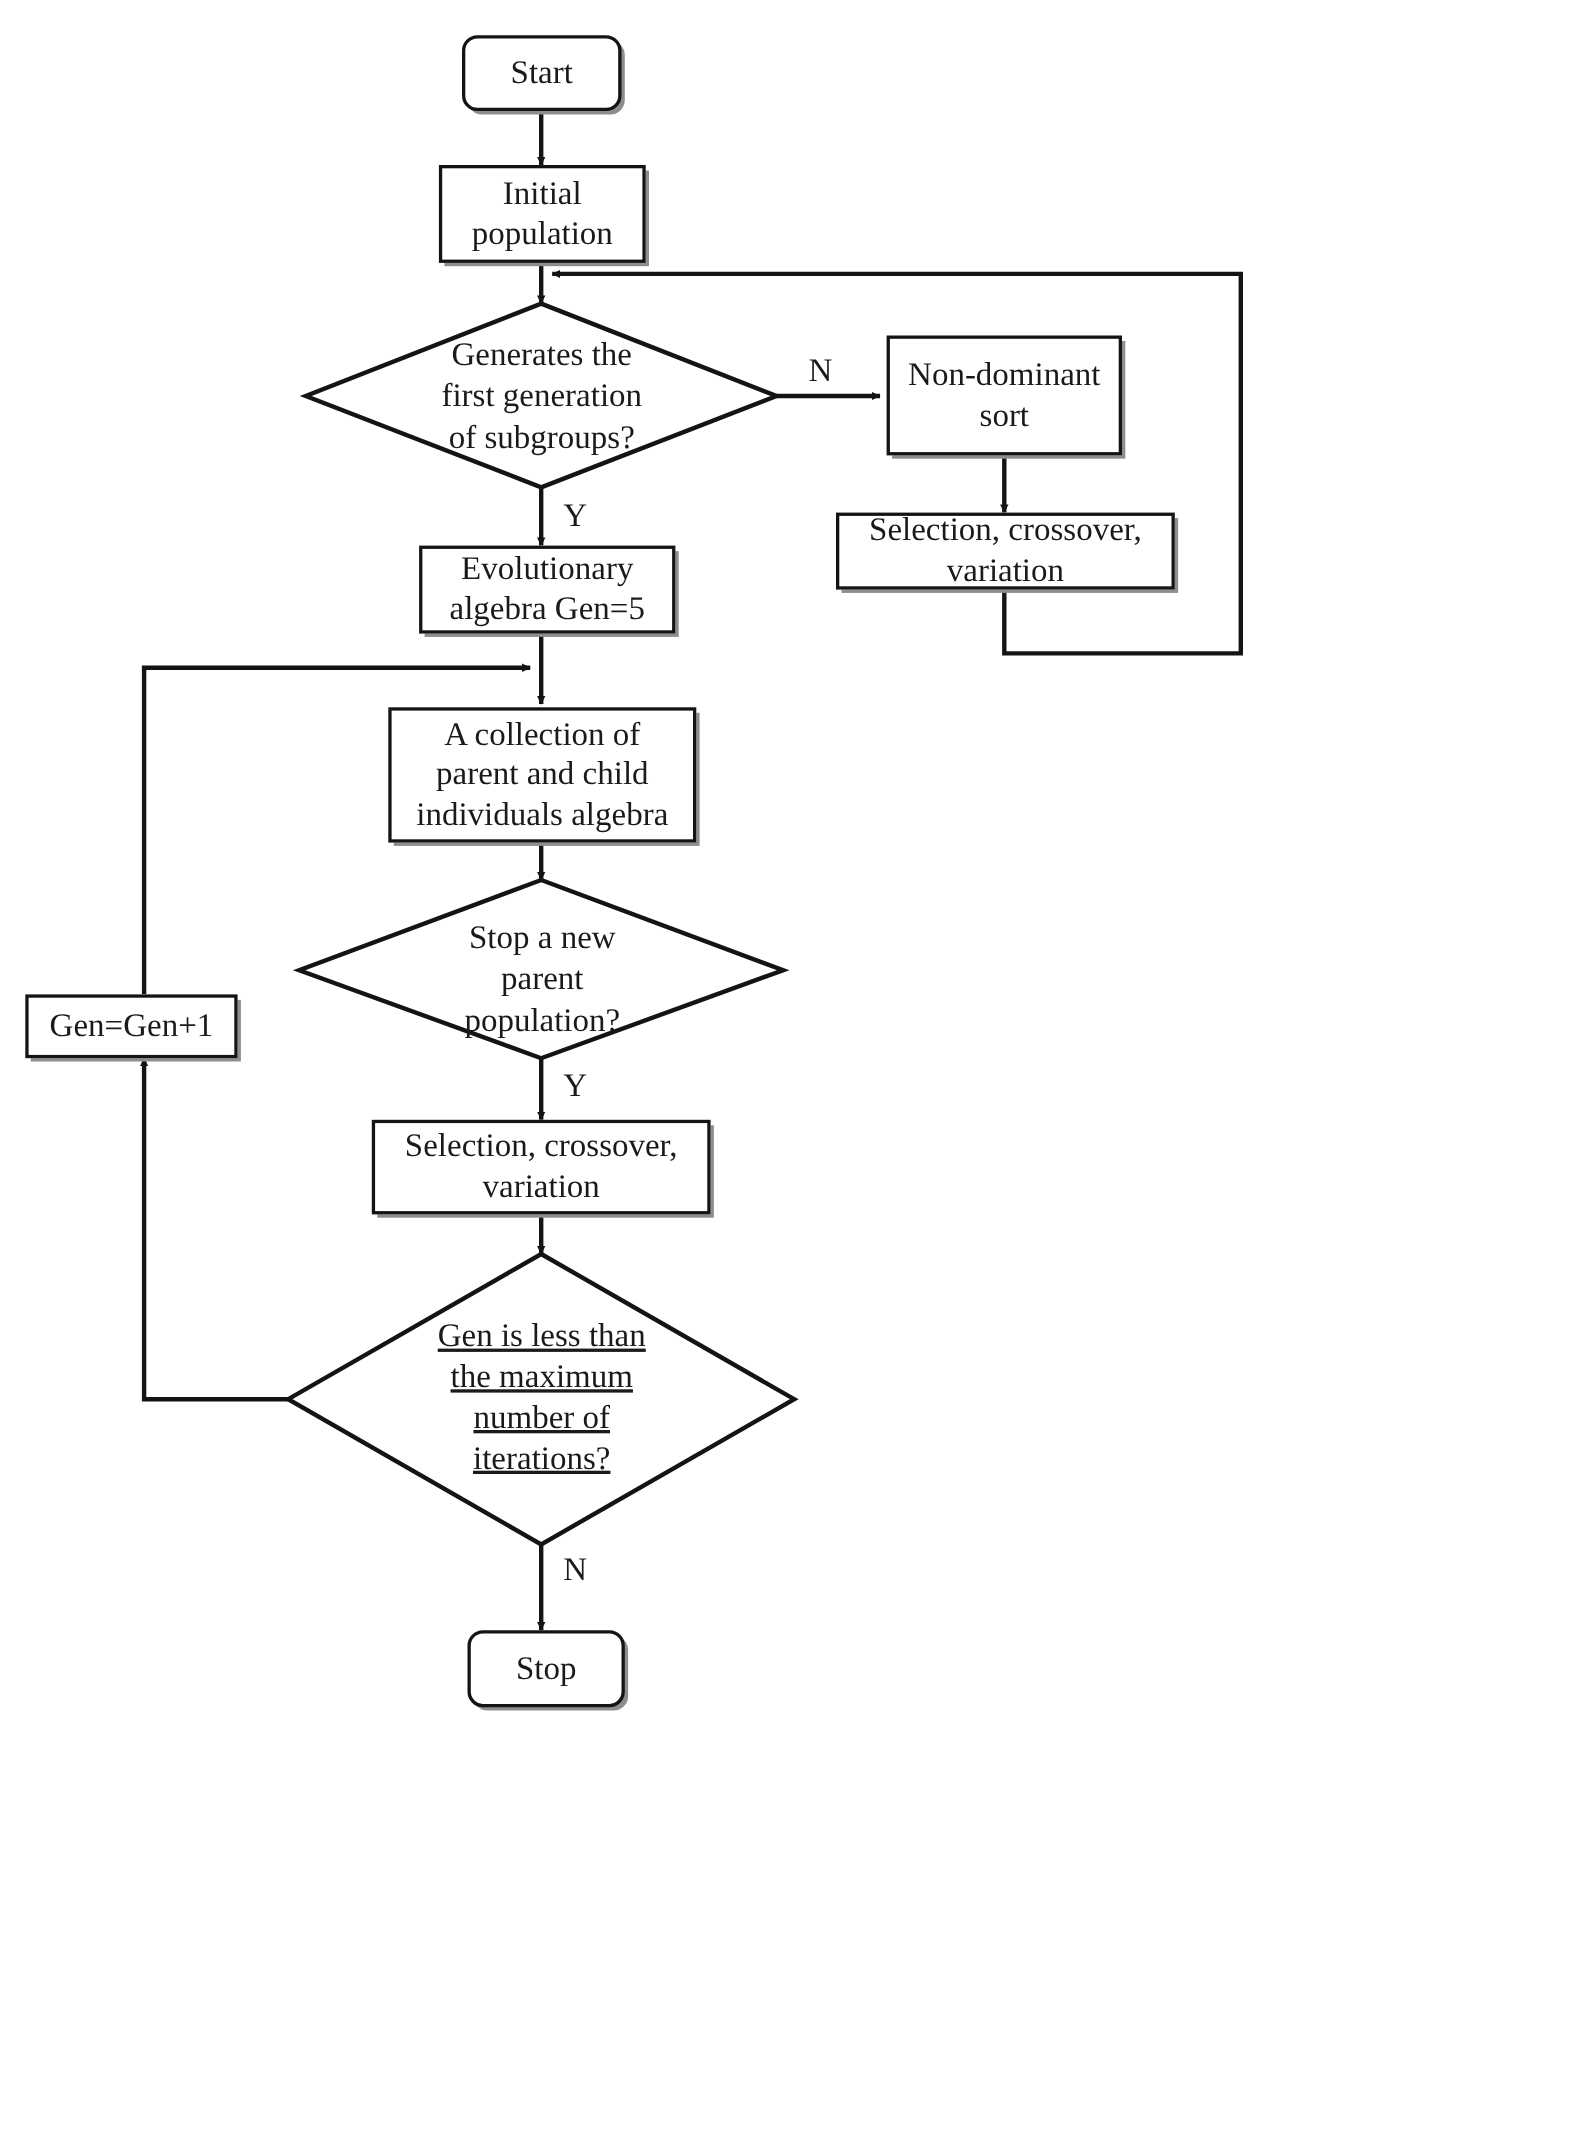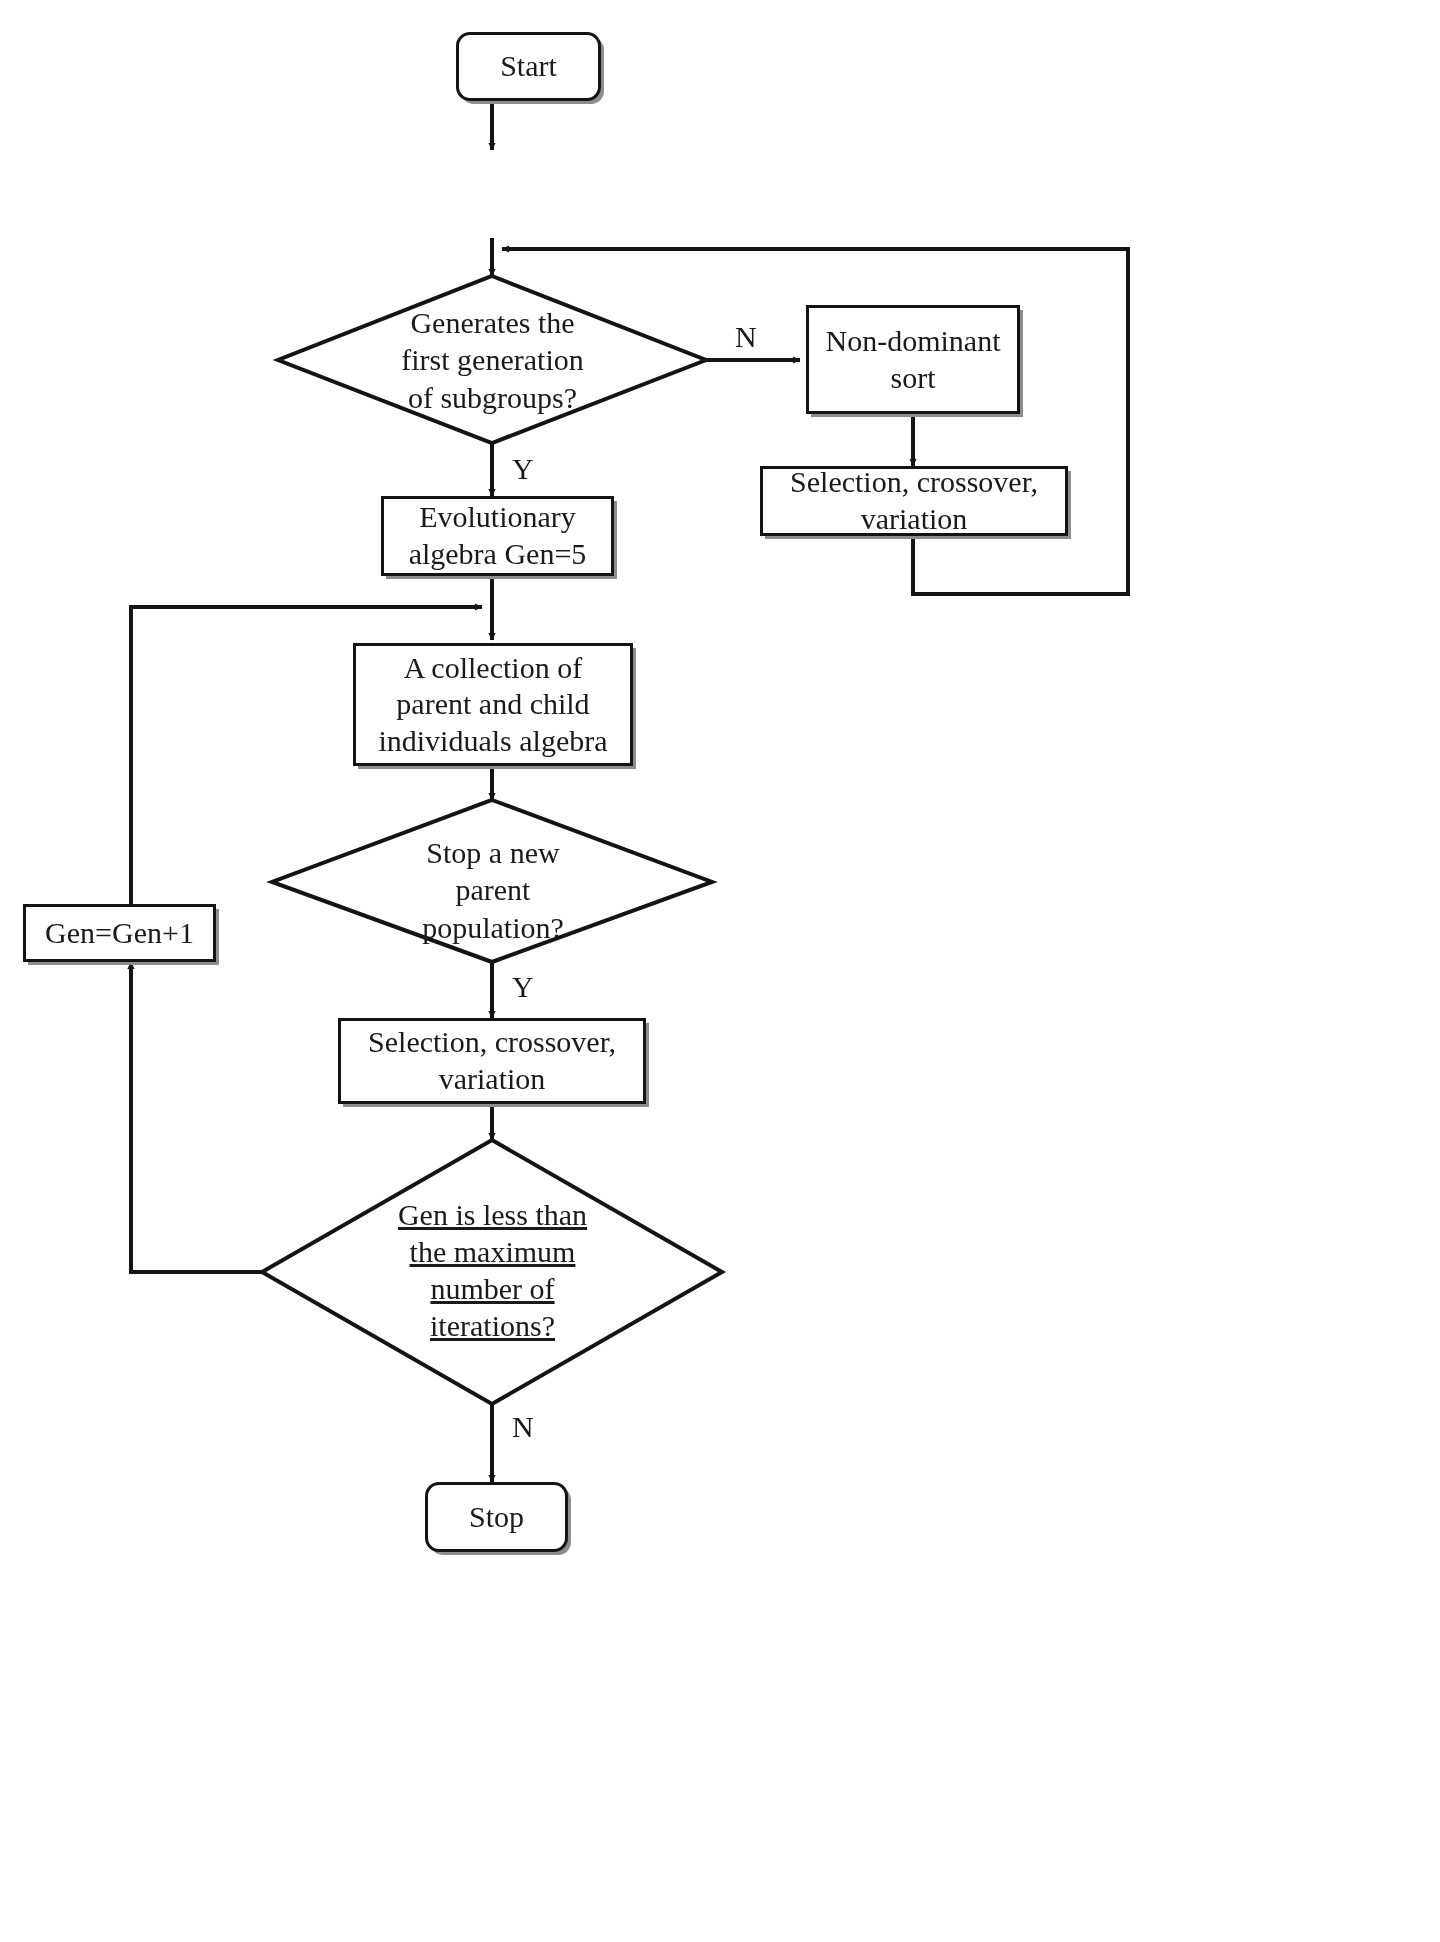--- a/index.html
+++ b/index.html
@@ -113,24 +113,28 @@
     <g fill="none" stroke="#141414" stroke-width="4" stroke-linejoin="miter">
 
       <polygon points="492,276 706,360 492,443 278,360"></polygon>
 
       <polygon points="492,800 712,882 492,962 272,882"></polygon>
 
       <polygon points="492,1140 722,1272 492,1404 262,1272"></polygon>
     </g>
   </svg>
 
-  <div class="node term" style="left:420px; top:32px; width:145px; height:69px;margin-left:36px;">
+  <div class="node term" style="left:420px; top:32px; width:145px; height:69px;">
     <span class="txt">Start</span>
   </div>
 
+  <div class="node proc" style="left:399px; top:150px; width:188px; height:89px;">
+    <span class="txt">Initial
+population</span>
+  </div>
 
   <div class="diamond-label" style="left:370px; top:305px; width:245px; height:110px;">Generates the
 first generation
 of subgroups?</div>
 
   <div class="edge-label" style="left:735px; top:320px;">N</div>
 
   <div class="node proc" style="left:806px; top:305px; width:214px; height:109px;">
     <span class="txt">Non-dominant
 sort</span>

